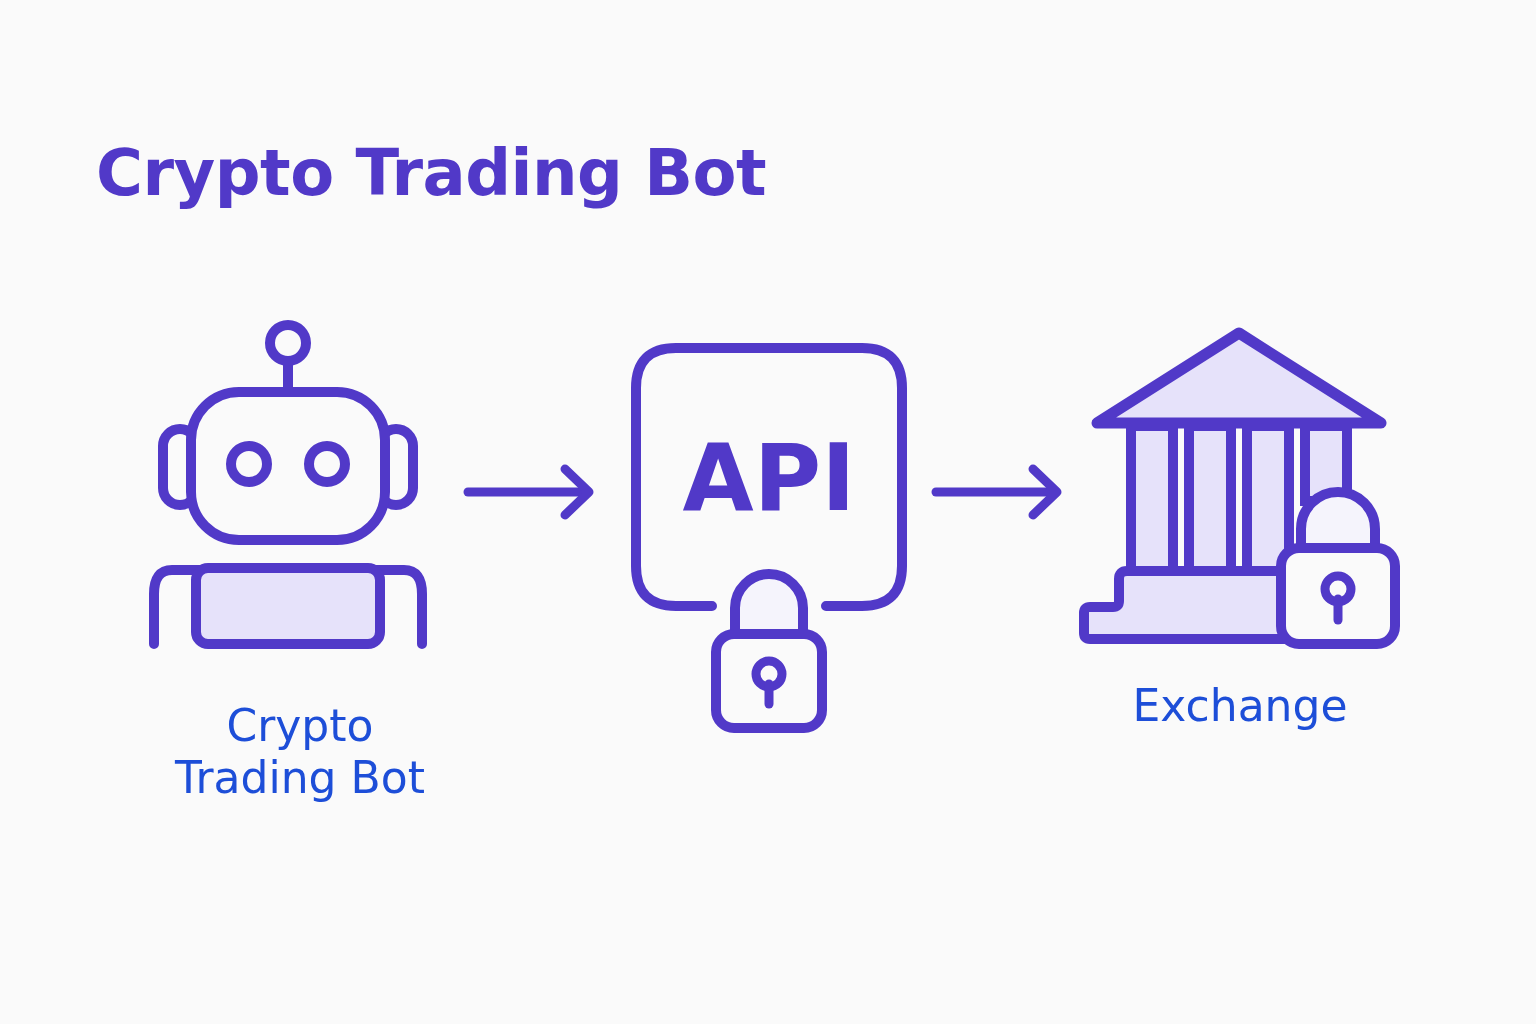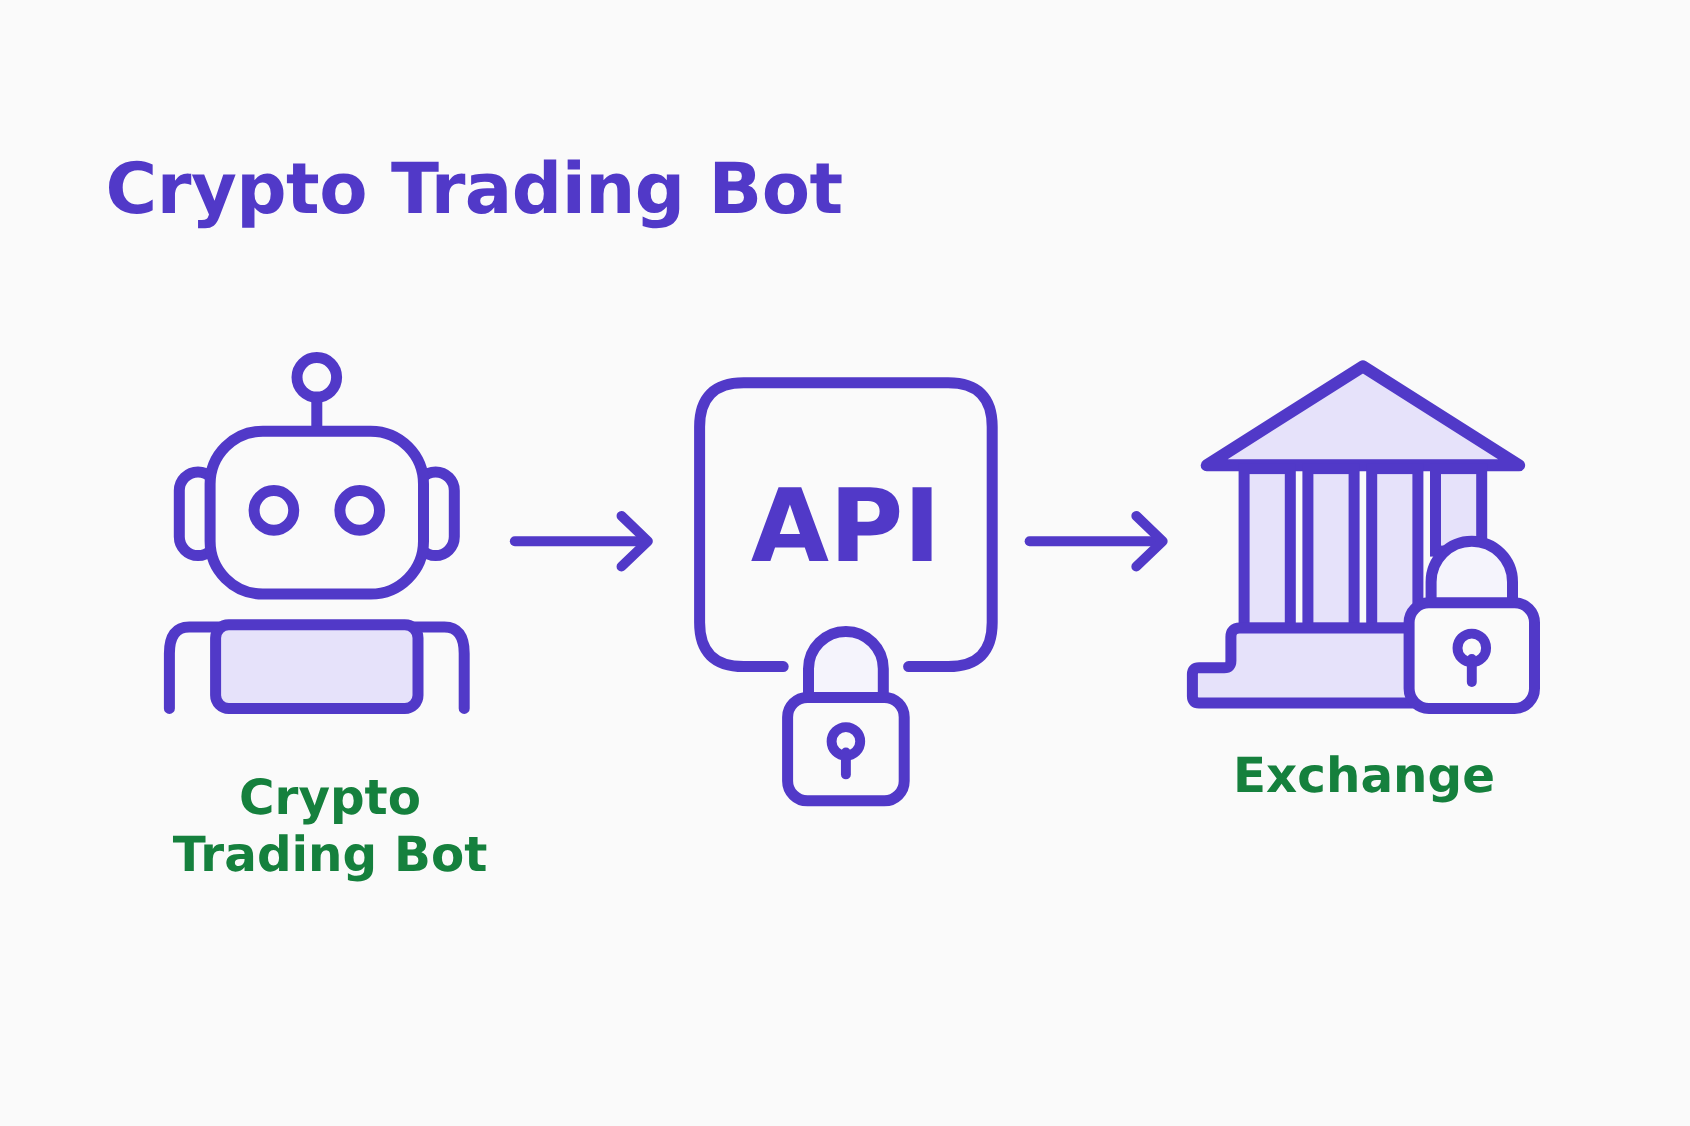--- a/index.html
+++ b/index.html
@@ -37,22 +37,22 @@
     position: absolute;
     left: 0;
     top: 0;
     width: 1536px;
     height: 1024px;
   }
   .node-label {
     position: absolute;
     text-align: center;
     font-size: 44px;
-    font-weight: 700;
-    color: #15803d;
+    font-weight: 400;
+    color: #1d4ed8;
     line-height: 1.18;
     white-space: pre-line;
   }
   #label-bot {
     left: 80px;
     top: 660px;
     width: 440px;
   }
   #label-exchange {
     left: 1040px;

